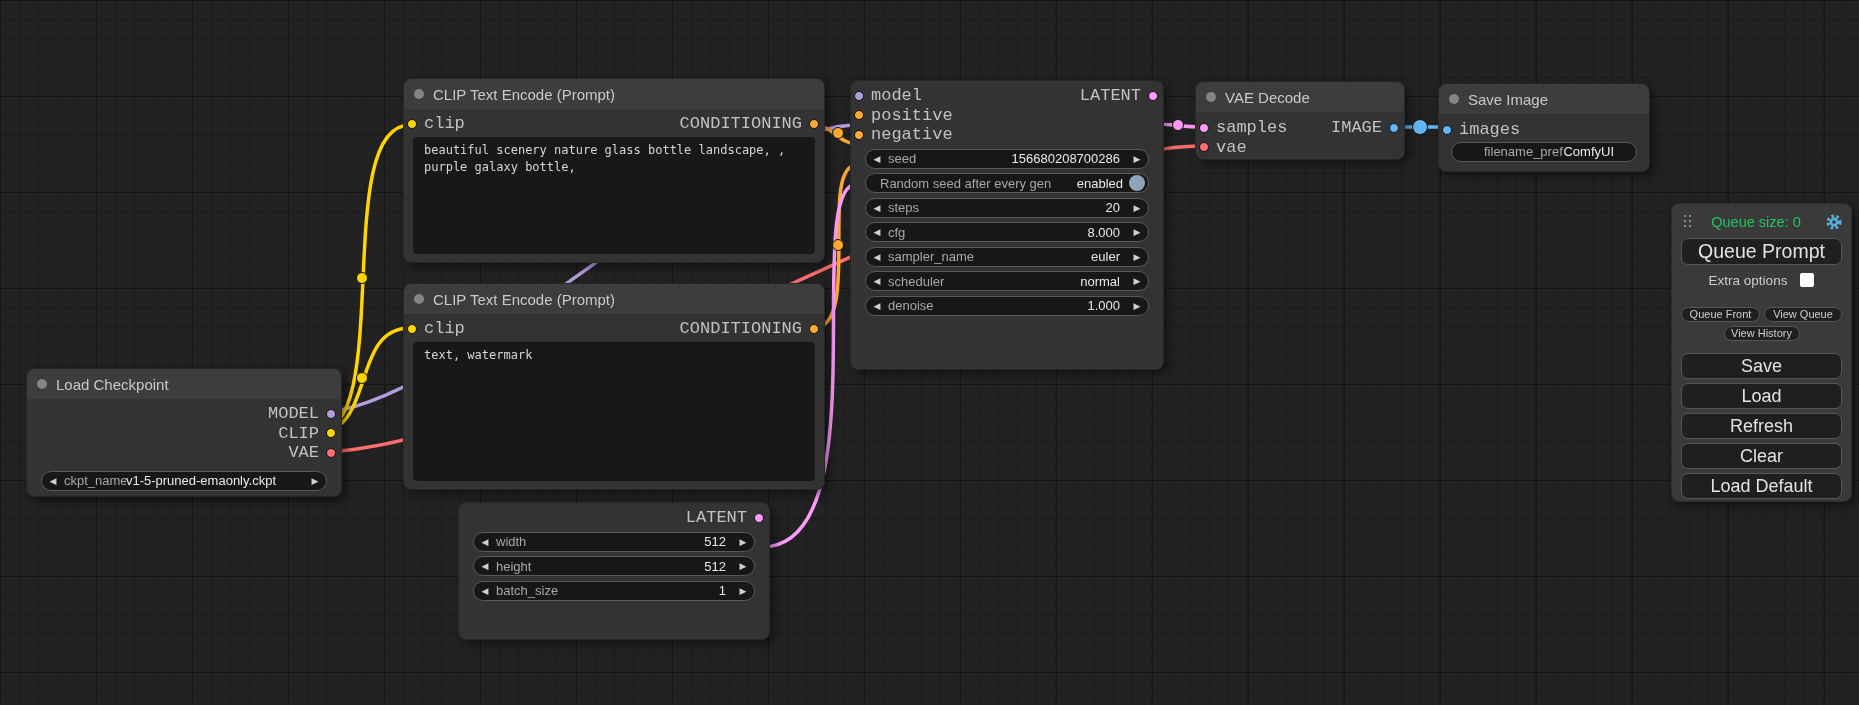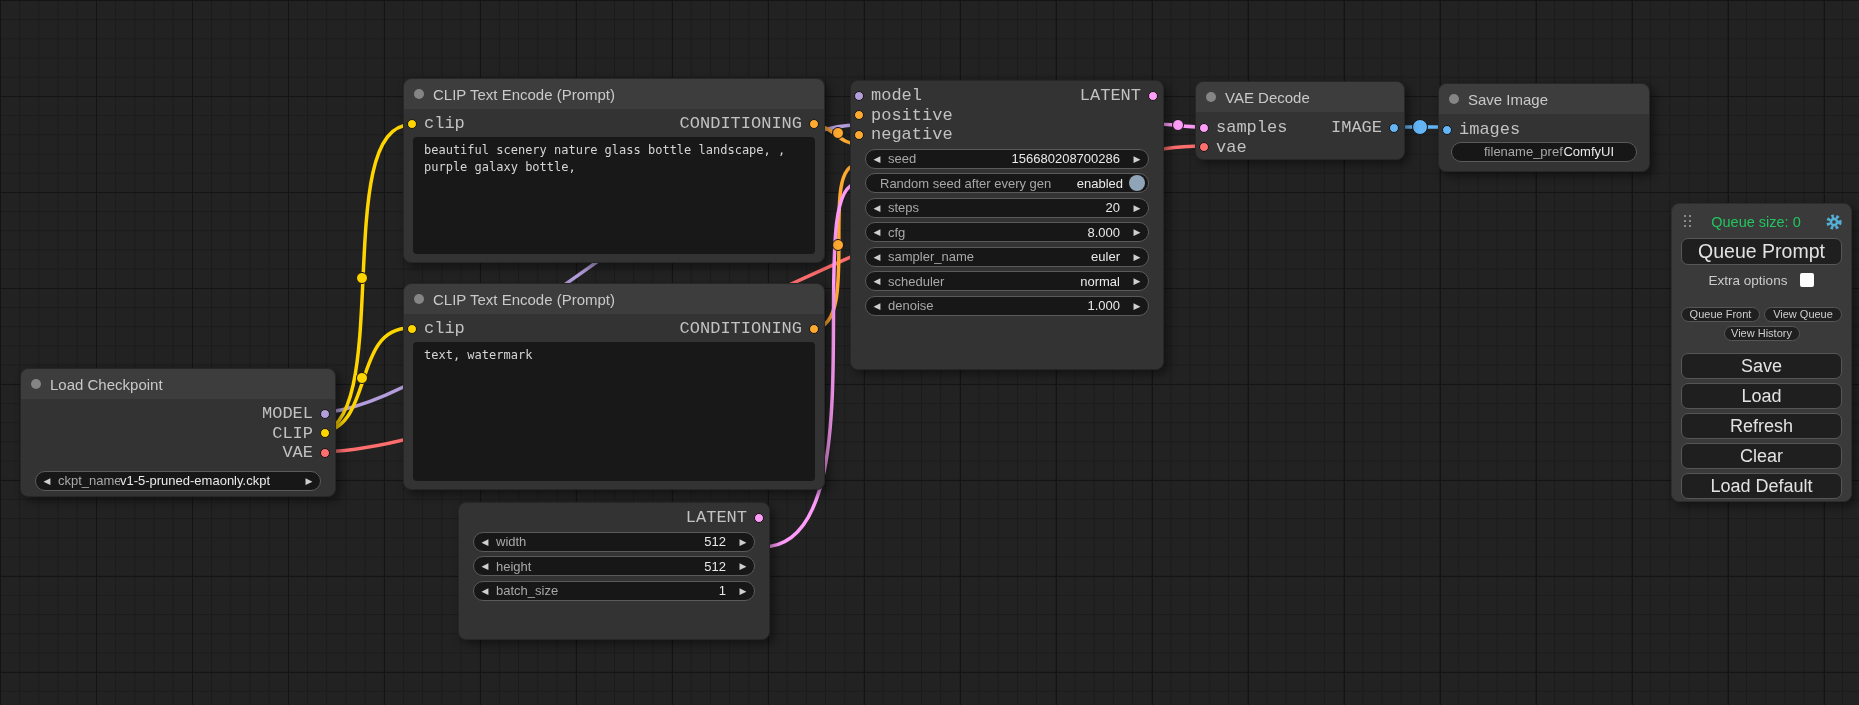--- a/index.html
+++ b/index.html
@@ -148,21 +148,21 @@
   <path d="M1395,127 L1446,127" style="stroke:var(--c-image)"></path>
 
   <circle cx="362" cy="278" r="5.5" fill="#FFD500" stroke="#141414"></circle>
   <circle cx="362" cy="378" r="5.5" fill="#FFD500" stroke="#141414"></circle>
   <circle cx="838" cy="133" r="5.5" fill="#FFA931" stroke="#141414"></circle>
   <circle cx="838" cy="245" r="5.5" fill="#FFA931" stroke="#141414"></circle>
   <circle cx="1178" cy="125" r="5.5" fill="#FF9CF9" stroke="#141414"></circle>
   <circle cx="1420" cy="127" r="7.5" fill="#64B5F6" stroke="#141414"></circle>
 </svg>
 
-<div class="node" style="left:20px;top:368px;width:316px;height:129px">
+<div class="node" style="left:26px;top:368px;width:316px;height:129px">
   <div class="ntitle">
     <span class="ndot"></span>
     <span>Load Checkpoint</span>
   </div>
   <div class="rows">
     <div class="srow">
         <div class="out-group">
       <span>MODEL</span>
       <span class="sdot" style="background:var(--c-model)"></span>
     </div>

